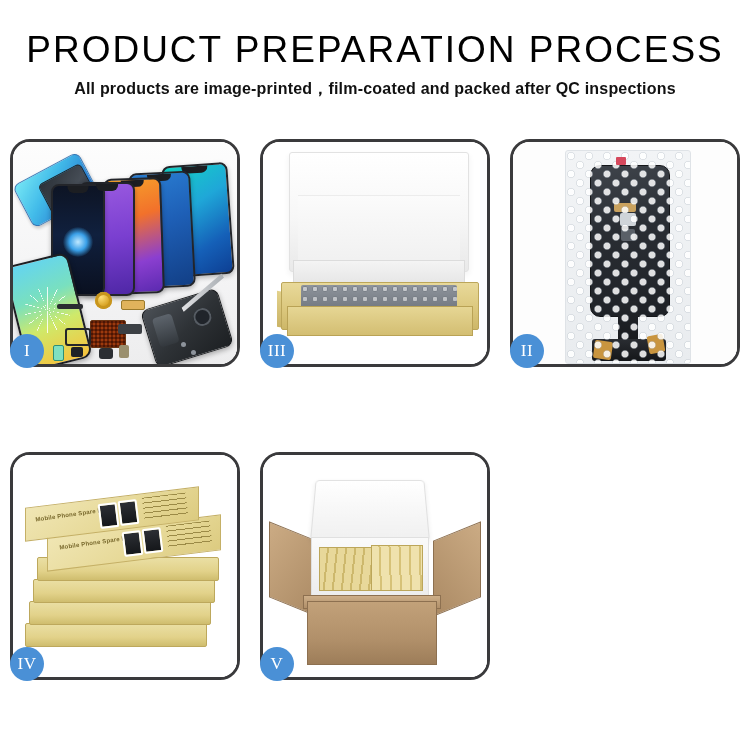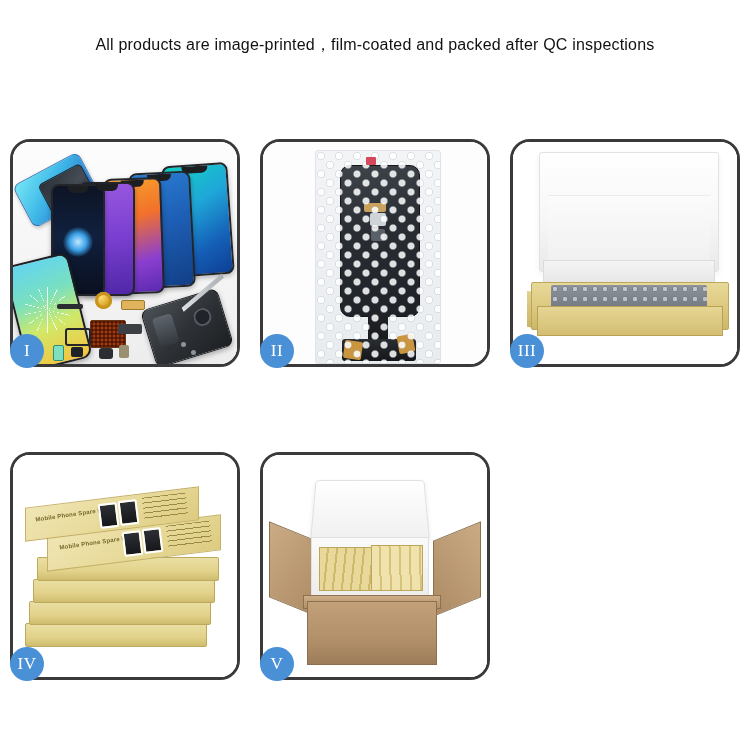--- a/index.html
+++ b/index.html
@@ -33,21 +33,21 @@
     font-size: 37px;
     font-weight: 500;
     letter-spacing: 2.0px;
     color: #000000;
     line-height: 44px;
     white-space: nowrap;
   }
   .subtitle {
     margin-top: 6px;
     font-size: 16px;
-    font-weight: 400;
+    font-weight: 700;
     letter-spacing: 0.2px;
     color: #111111;
     line-height: 22px;
     white-space: nowrap;
   }
 
   
   .grid {
     position: absolute;
     left: 10px;
@@ -400,20 +400,21 @@
     position:absolute; left:52px; top:126px; width:16px; height:18px;
     background: rgba(150,120,86,.45);
   }
 </style>
 </head>
 <body>
 
 <div class="page">
 
   <div class="header">
+    <div class="title">PRODUCT PREPARATION PROCESS</div>
     <div class="subtitle">All products are image-printed，film-coated and packed after QC inspections</div>
   </div>
 
   <div class="grid">
 
     <div class="panel">
       <div class="panel-photo">
         <div class="p1-bg"></div>
         <div class="glass-tl"></div>
         <div class="glass-tl2"></div>
@@ -446,53 +447,53 @@
         <div class="part cap3"></div>
         <div class="part sim"></div>
         <div class="part screw1"></div>
         <div class="part screw2"></div>
       </div>
       <div class="badge">I</div>
     </div>
 
     <div class="panel">
       <div class="panel-photo">
+        <div class="p3-bg"></div>
+        <div class="foam-lid"></div>
+        <div class="foam-sheet"></div>
+        <div class="box-flap-l"></div>
+        <div class="box-flap-r"></div>
+        <div class="ybox-tray"></div>
+        <div class="grey-items"></div>
+        <div class="ybox-front"></div>
+      </div>
+      <div class="badge">III</div>
+    </div>
+
+    <div class="panel">
+      <div class="panel-photo">
         <div class="p2-bg"></div>
         <div class="bubble-bag">
           <div class="screen-inner"></div>
           <div class="conn-c"></div>
           <div class="conn-a"></div>
           <div class="conn-b"></div>
           <div class="flex-tail"></div>
           <div class="flex-foot"></div>
           <div class="gold-l"></div>
           <div class="gold-r"></div>
           <div class="red-tab"></div>
           <div class="bubbles"></div>
         </div>
       </div>
       <div class="badge">II</div>
     </div>
 
     <div class="panel">
       <div class="panel-photo">
-        <div class="p3-bg"></div>
-        <div class="foam-lid"></div>
-        <div class="foam-sheet"></div>
-        <div class="box-flap-l"></div>
-        <div class="box-flap-r"></div>
-        <div class="ybox-tray"></div>
-        <div class="grey-items"></div>
-        <div class="ybox-front"></div>
-      </div>
-      <div class="badge">III</div>
-    </div>
-
-    <div class="panel">
-      <div class="panel-photo">
         <div class="p4-bg"></div>
         <div class="stack">
 
           <div class="sbox" style="left:6px;  top:150px; width:180px; height:22px;"></div>
           <div class="sbox" style="left:10px; top:128px; width:180px; height:22px;"></div>
           <div class="sbox" style="left:14px; top:106px; width:180px; height:22px;"></div>
           <div class="sbox" style="left:18px; top:84px;  width:180px; height:22px;"></div>
 
           <div class="sbox-top" style="left:28px; top:52px; width:172px; height:34px; transform: skewY(-7deg);"></div>
           <div class="lbl" style="left:40px; top:66px; transform: rotate(-8deg);">Mobile Phone Spare Parts</div>

